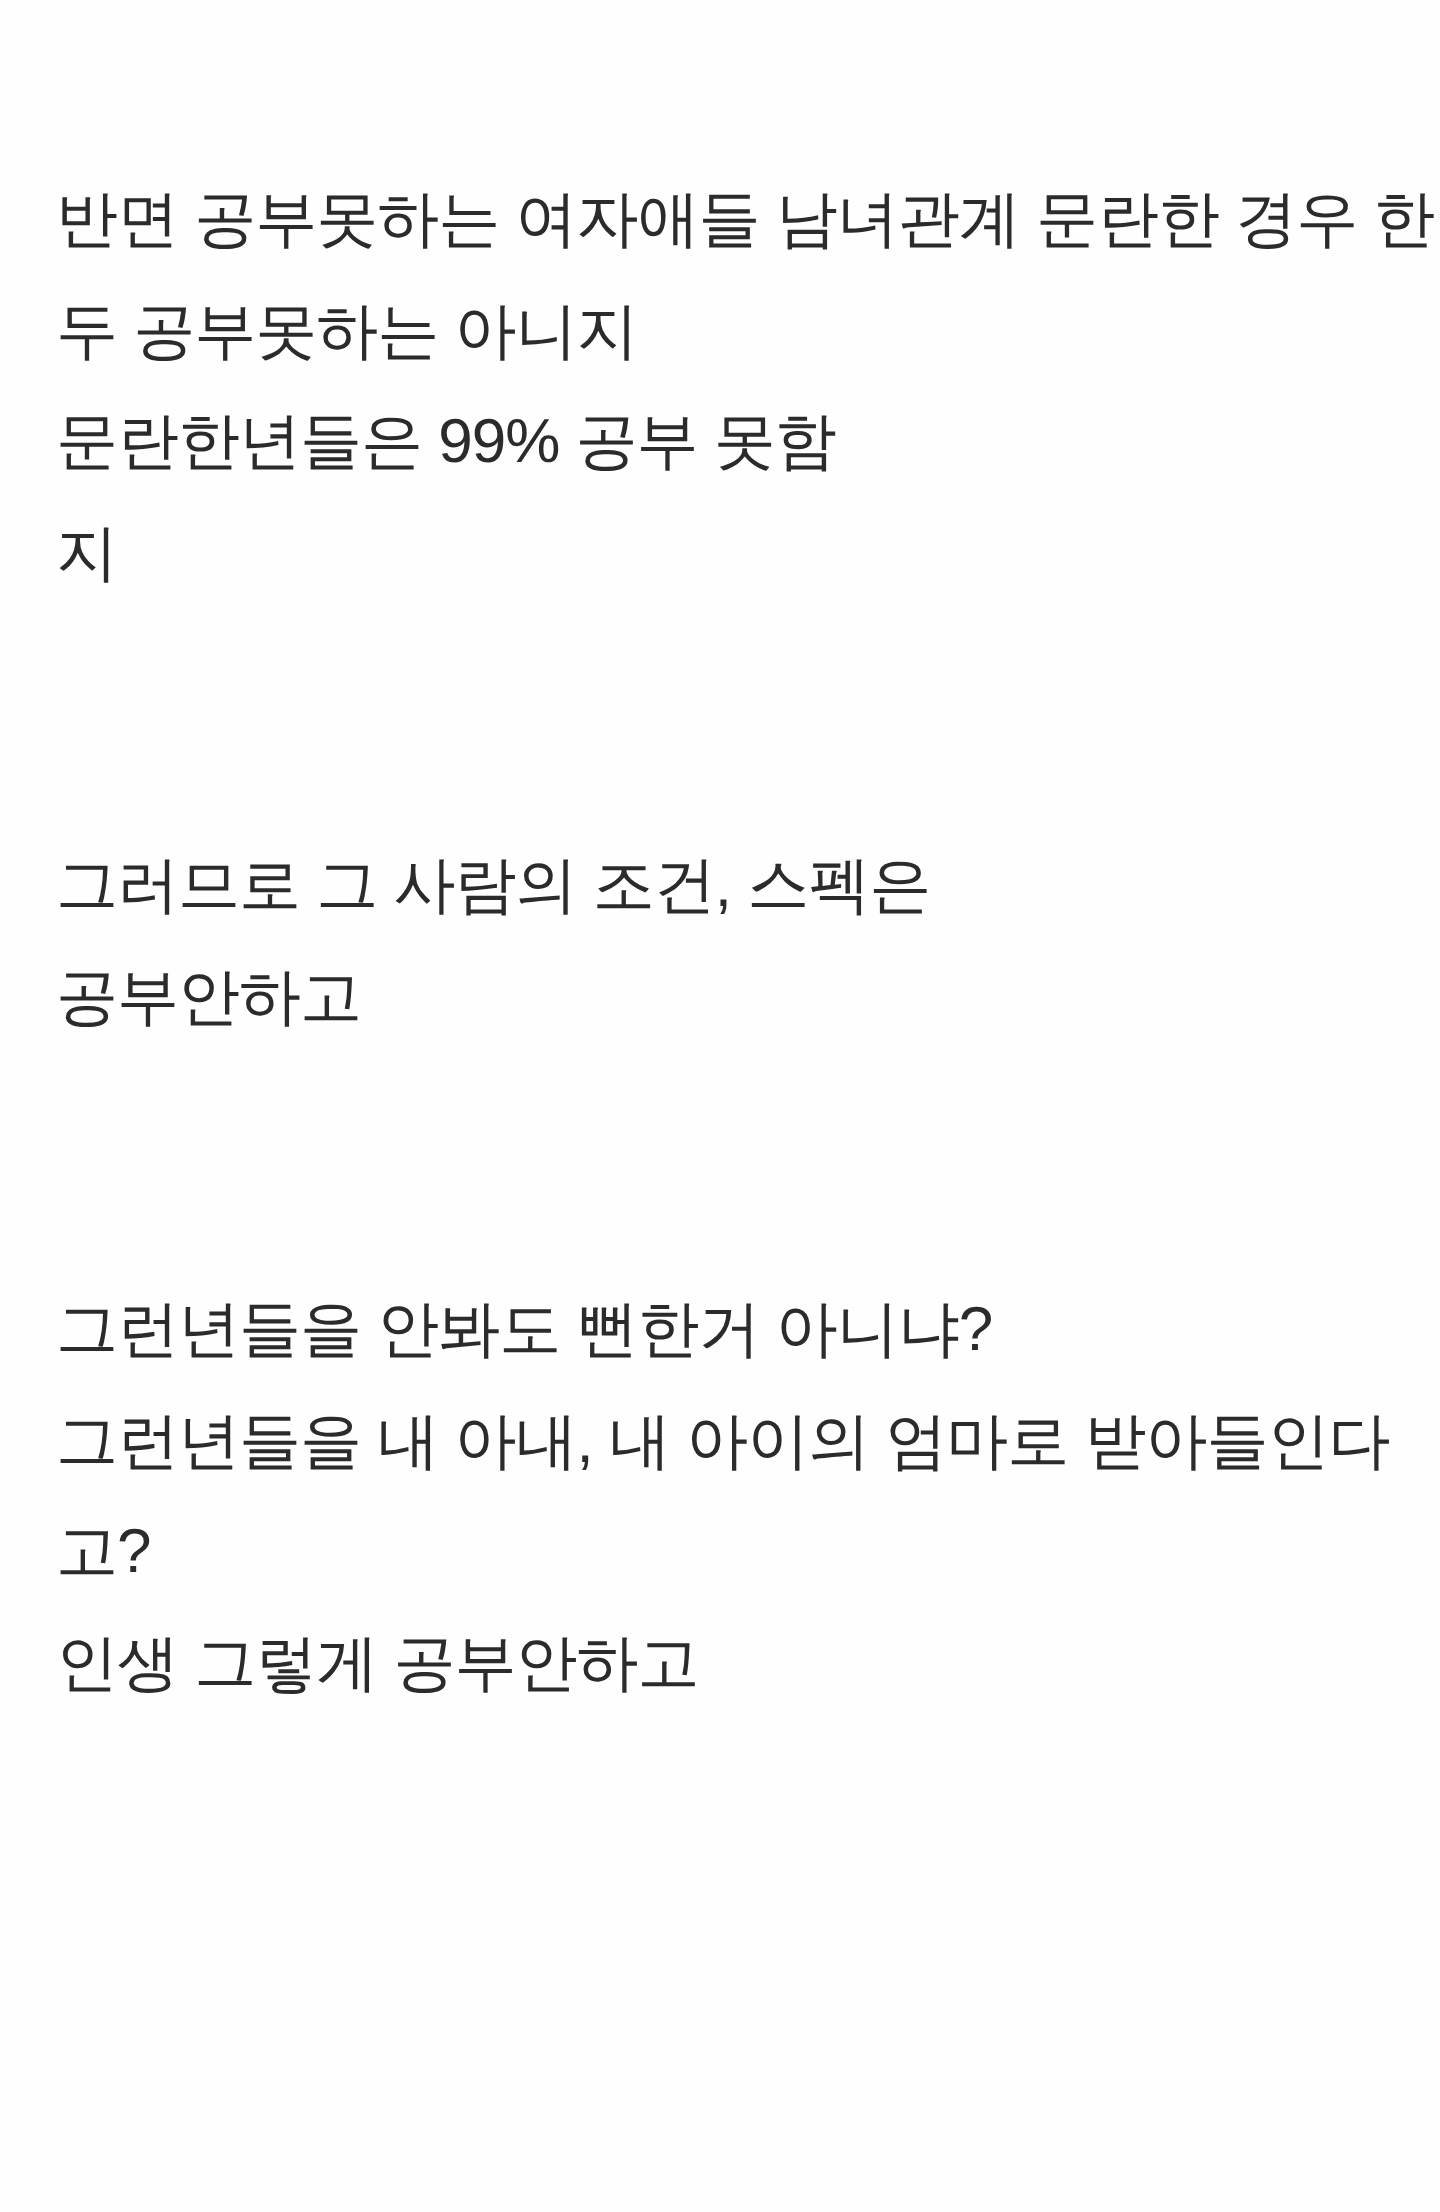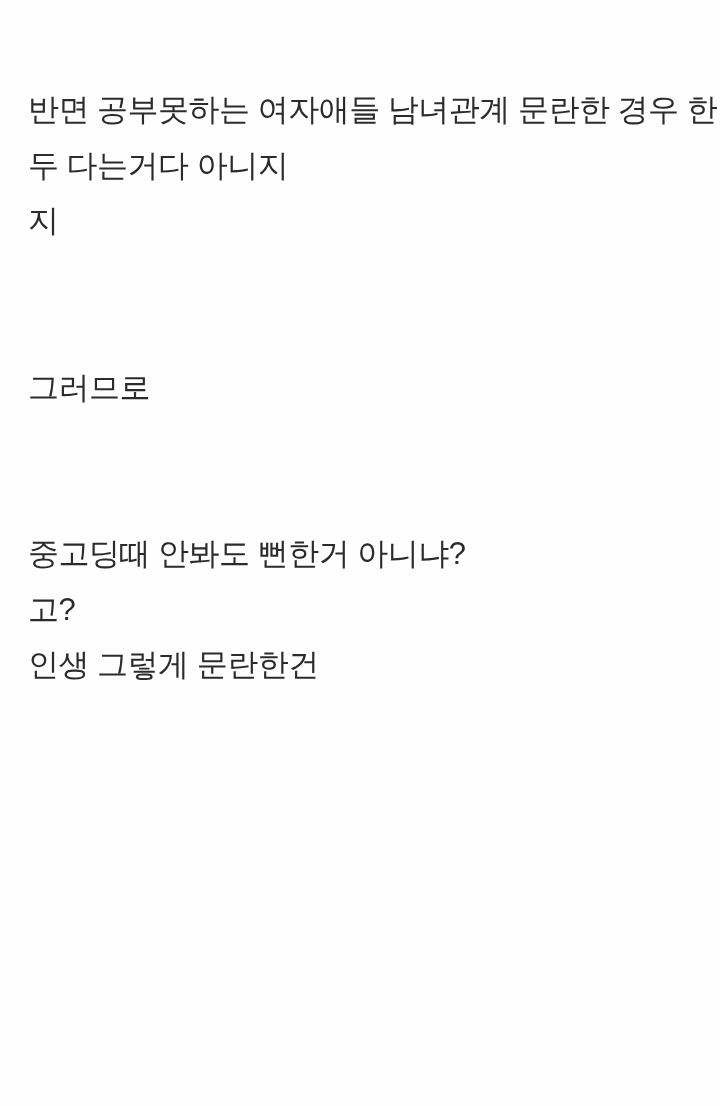--- a/index.html
+++ b/index.html
@@ -33,27 +33,30 @@
     white-space: nowrap;
   }
 </style>
 </head>
 <body style="background: rgb(254, 254, 254);">
 
 <div class="post-body" style="color: rgb(43, 43, 43);">
 
   <div class="paragraph">
     <div class="text-line">반면 공부못하는 여자애들 남녀관계 문란한 경우 한</div>
-    <div class="text-line">두 다는거다 아니지</div>
+    <div class="text-line">두 공부못하는 아니지</div>
+    <div class="text-line">문란한년들은 99% 공부 못함</div>
     <div class="text-line">지</div>
   </div>
 
   <div class="paragraph">
-    <div class="text-line">그러므로</div>
+    <div class="text-line">그러므로 그 사람의 조건, 스펙은</div>
+    <div class="text-line">공부안하고</div>
   </div>
 
   <div class="paragraph">
-    <div class="text-line">중고딩때 안봐도 뻔한거 아니냐?</div>
+    <div class="text-line">그런년들을 안봐도 뻔한거 아니냐?</div>
+    <div class="text-line">그런년들을 내 아내, 내 아이의 엄마로 받아들인다</div>
     <div class="text-line">고?</div>
-    <div class="text-line">인생 그렇게 문란한건</div>
+    <div class="text-line">인생 그렇게 공부안하고</div>
   </div>
 
 </div>
 
 </body></html>

